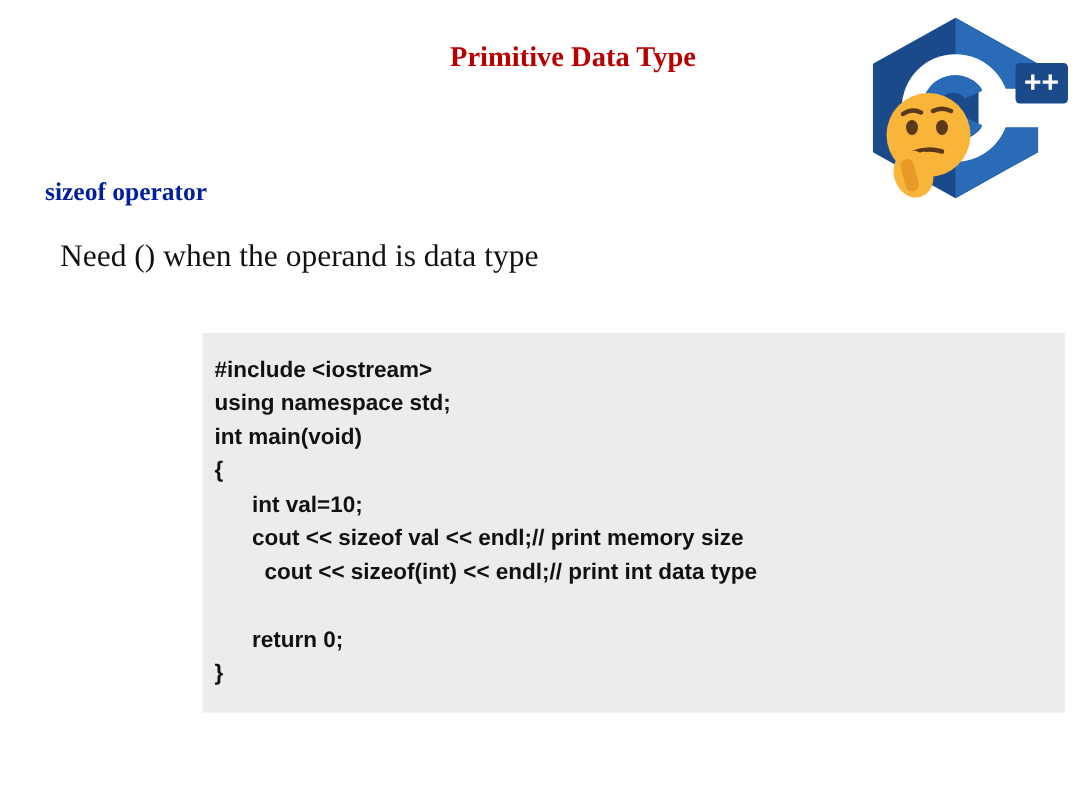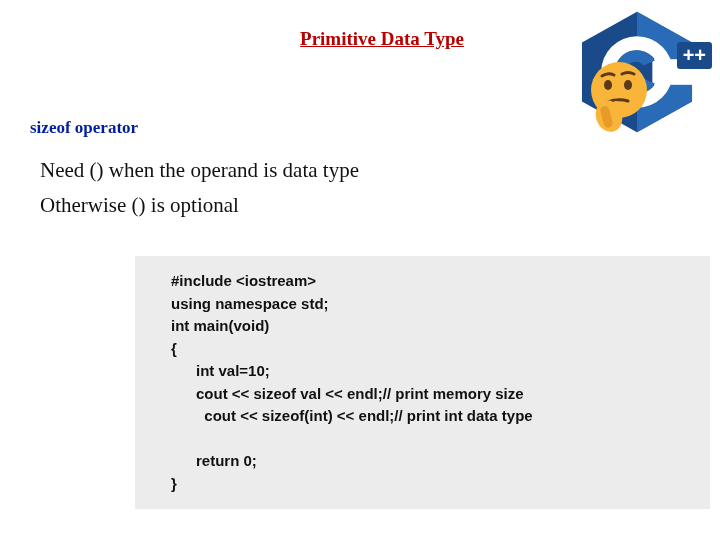--- a/index.html
+++ b/index.html
@@ -11,41 +11,40 @@
       position: relative;
       overflow: hidden;
     }
     .slide-title {
       text-align: center;
       font-weight: bold;
       color: #b90000;
       font-size: 19px;
       padding-top: 28px;
       padding-left: 44px;
-      text-decoration: underline;
     }
     .subtitle {
       color: #001f9e;
       font-weight: bold;
       font-size: 17px;
       margin-left: 30px;
       margin-top: 68px;
     }
     .body-text {
       margin-left: 40px;
       margin-top: 16px;
       font-size: 21px;
       color: #111;
       line-height: 1.55;
     }
     .body-text div { margin-bottom: 2px; }
     .code-block {
       background: #ececec;
       margin: 35px 10px 0 135px;
-      padding: 14px 24px 14px 36px;
+      padding: 14px 24px 14px 8px;
       font-family: Arial, Helvetica, sans-serif;
       font-size: 15px;
       font-weight: bold;
       color: #111;
       line-height: 1.5;
       white-space: pre;
     }
     .logo {
       position: absolute;
       top: 0;
@@ -106,21 +105,20 @@
     <ellipse cx="32" cy="50" rx="5" ry="7" fill="#f9b43a"></ellipse>
   </svg>
 </div>
 
 <div class="slide-title">Primitive Data Type</div>
 
 <div class="subtitle">sizeof operator</div>
 
 <div class="body-text">
   <div>Need () when the operand is data type</div>
-  <div>Otherwise () is optional</div>
 </div>
 
 <div class="code-block">#include &lt;iostream&gt;
 using namespace std;
 int main(void)
 {
       int val=10;
       cout &lt;&lt; sizeof val &lt;&lt; endl;// print memory size
         cout &lt;&lt; sizeof(int) &lt;&lt; endl;// print int data type
 

